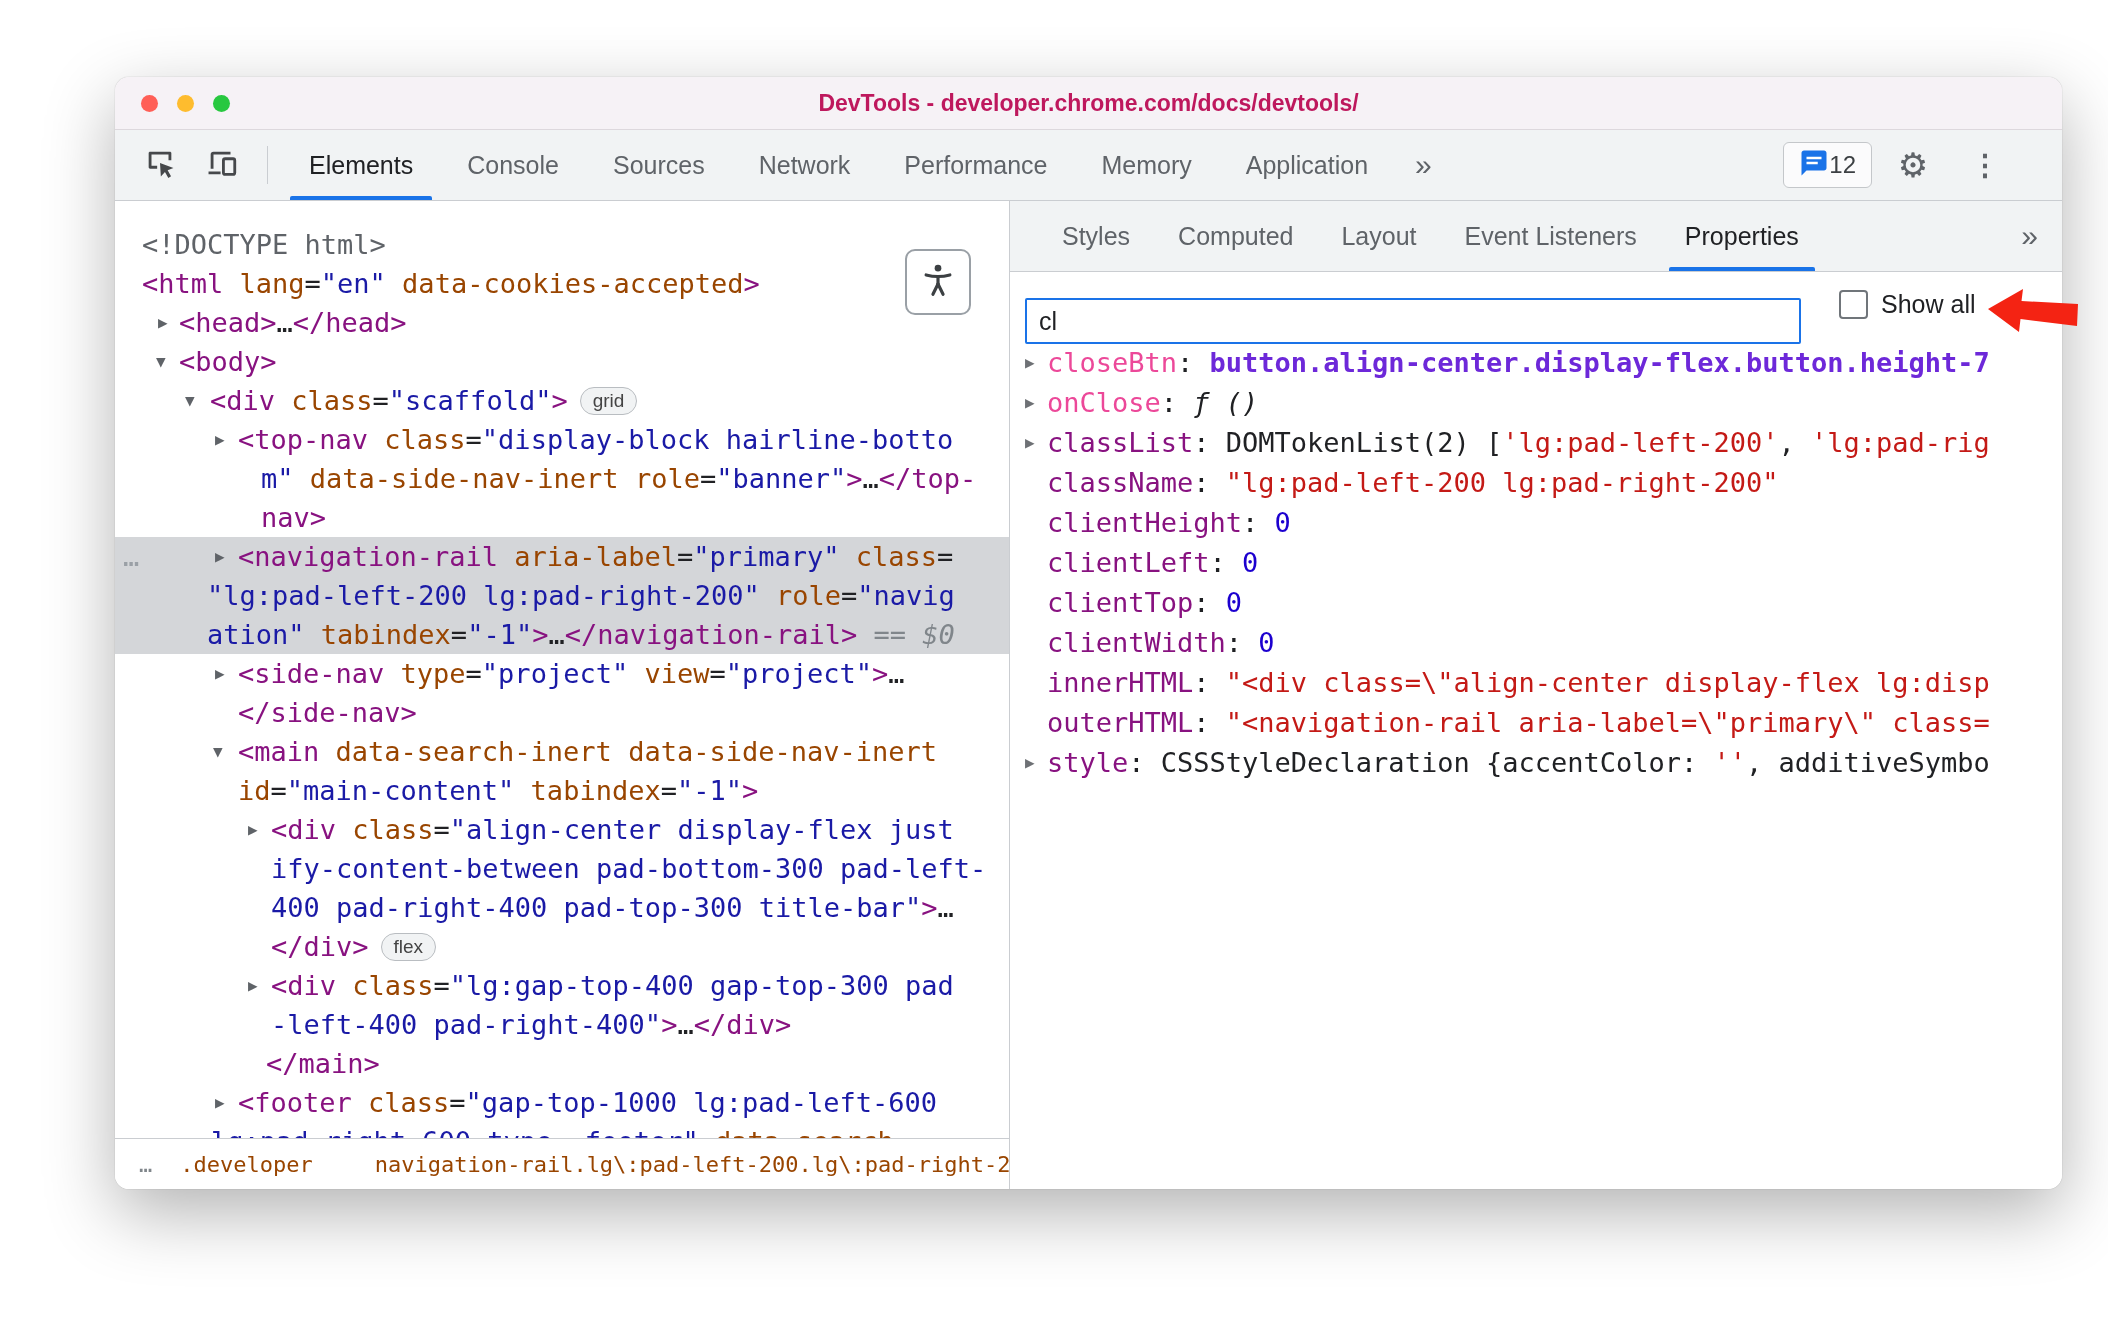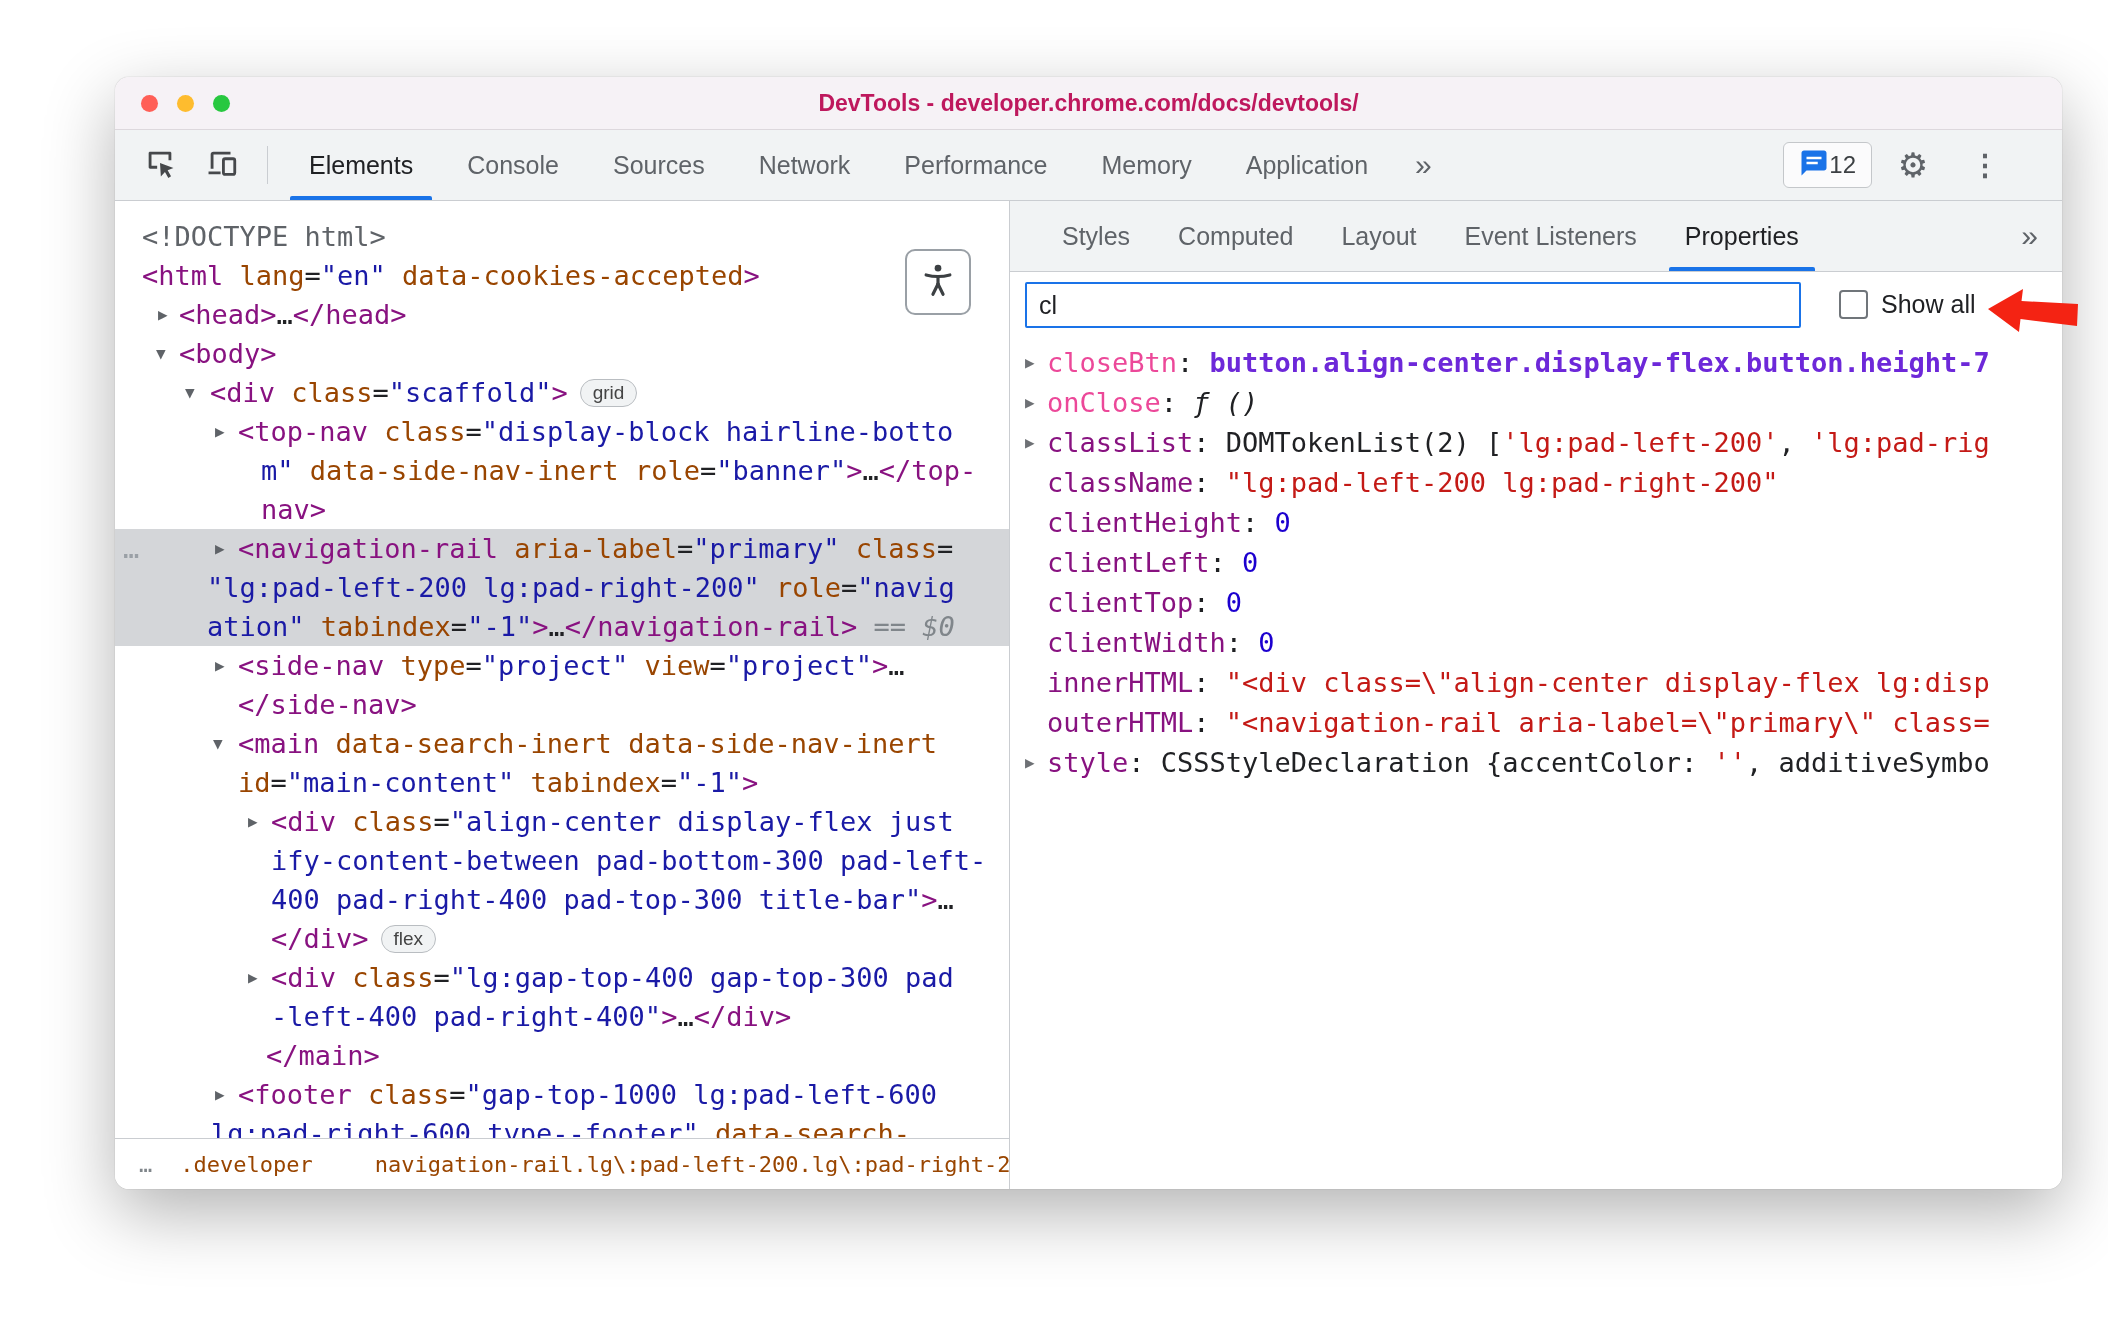--- a/index.html
+++ b/index.html
@@ -36,21 +36,21 @@
   .issues-count{font-size:24px;color:#3c4043;}
   .glyph{font-size:34px;color:#5f6368;}
   .glyph.kebab{font-size:29px;font-weight:bold;}
 
   
   .main{position:absolute;top:124px;bottom:0;left:0;right:0;display:flex;}
   .left-panel{width:894px;flex:none;position:relative;border-right:1px solid #cacdd1;background:#fff;}
   .right-panel{flex:1;min-width:0;display:flex;flex-direction:column;background:#fff;}
 
   
-  .tree{position:absolute;top:0;left:0;right:0;bottom:50px;overflow:hidden;padding-top:16px;
+  .tree{position:absolute;top:0;left:0;right:0;bottom:50px;overflow:hidden;padding-top:24px;
     font-family:"DejaVu Sans Mono",monospace;font-size:27px;}
   .trow{height:39px;line-height:39px;white-space:nowrap;position:relative;}
   .trow.sel{background:var(--sel);}
   .arr{position:absolute;top:0;font-size:16px;color:#5f6368;line-height:39px;}
   .gutter{position:absolute;left:8px;color:#9aa0a6;line-height:39px;}
   .line{display:inline-block;}
   .c-tag{color:#881280;}
   .c-attr{color:#994500;}
   .c-val{color:#1a1aa6;}
   .c-plain{color:#202124;}
@@ -70,21 +70,21 @@
   .crumb{color:#994500;margin-left:28px;flex:none;}
   .crumb.last{margin-left:62px;}
   .crumb-ell.trail{margin-left:8px;}
 
   
   .side-tabs{height:70px;flex:none;background:#f1f3f4;border-bottom:1px solid #cacdd1;
     display:flex;align-items:stretch;padding-left:28px;}
   .side-tabs .tab{padding:0 24px;}
   .overflow{margin-left:auto;display:flex;align-items:center;padding:0 24px;color:#5f6368;font-size:30px;}
   .filter-row{height:65px;flex:none;position:relative;}
-  .filter-input{position:absolute;left:15px;top:10px;width:776px;height:46px;box-sizing:border-box;
+  .filter-input{position:absolute;left:15px;top:26px;width:776px;height:46px;box-sizing:border-box;
     border:2px solid var(--accent);border-radius:2px;background:#fff;outline:none;
     font-family:"Liberation Sans",sans-serif;font-size:25px;color:#202124;padding:0 12px;}
   .showall{position:absolute;left:829px;top:0;height:65px;display:flex;align-items:center;gap:13px;}
   .checkbox{width:25px;height:25px;border:2px solid #70757a;border-radius:4px;background:#fff;flex:none;}
   .showall-label{font-size:25px;color:#202124;white-space:nowrap;}
 
   .props{flex:1;overflow:hidden;padding-top:6px;font-family:"DejaVu Sans Mono",monospace;font-size:27px;}
   .prow{height:40px;line-height:40px;white-space:nowrap;position:relative;padding-left:37px;}
   .parr{position:absolute;left:15px;top:0;font-size:16px;color:#6e7175;line-height:40px;}
   .pname{color:#881280;}

